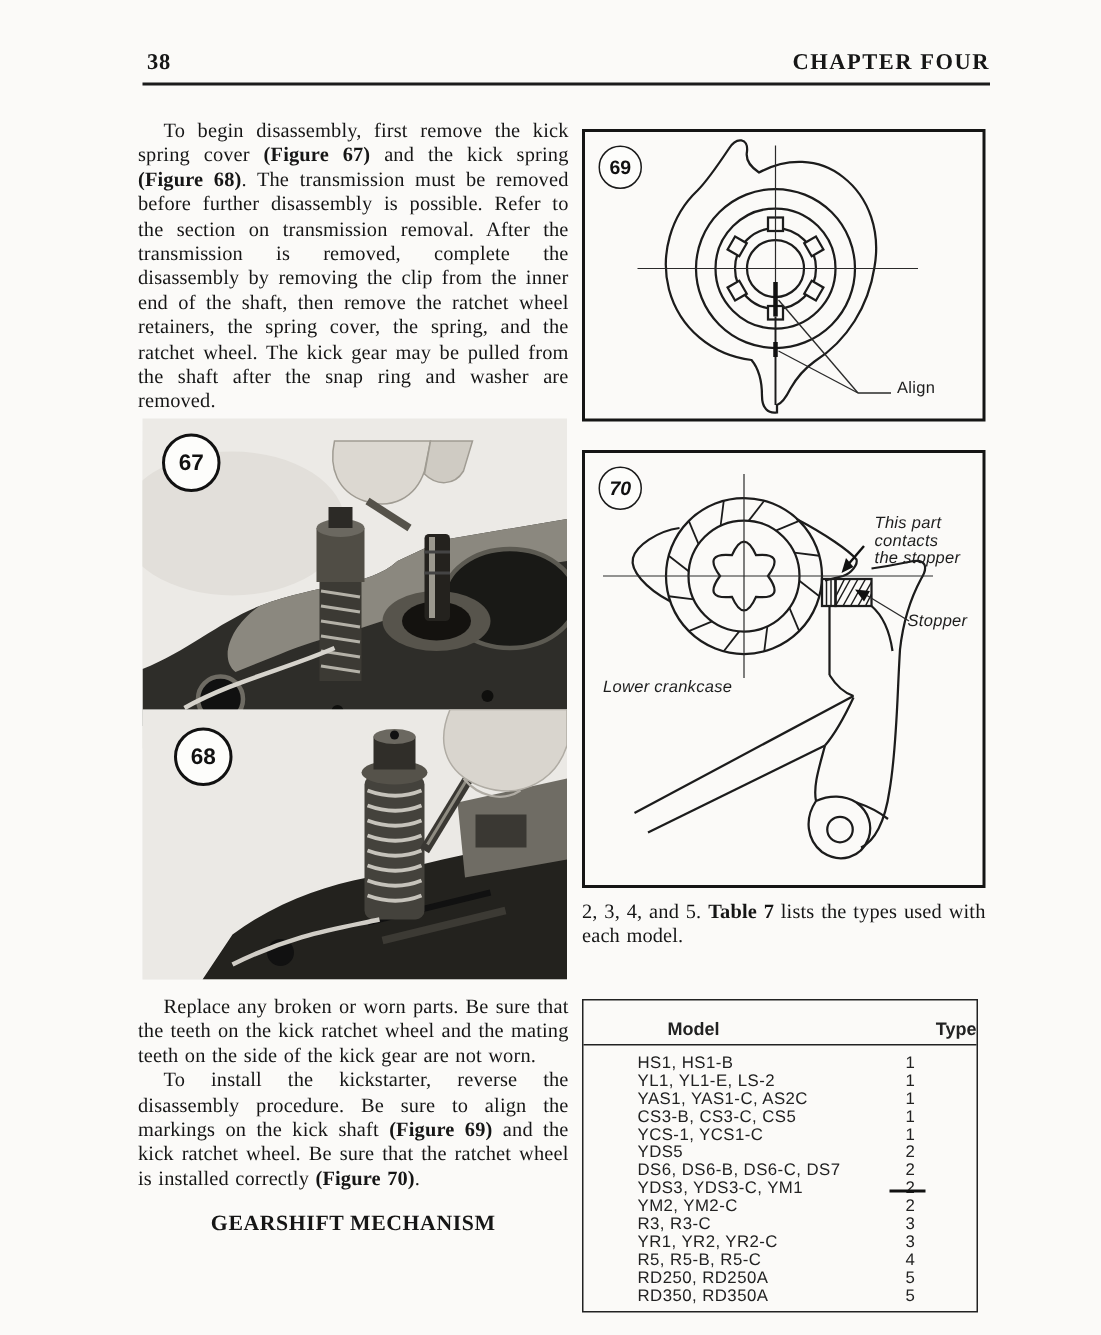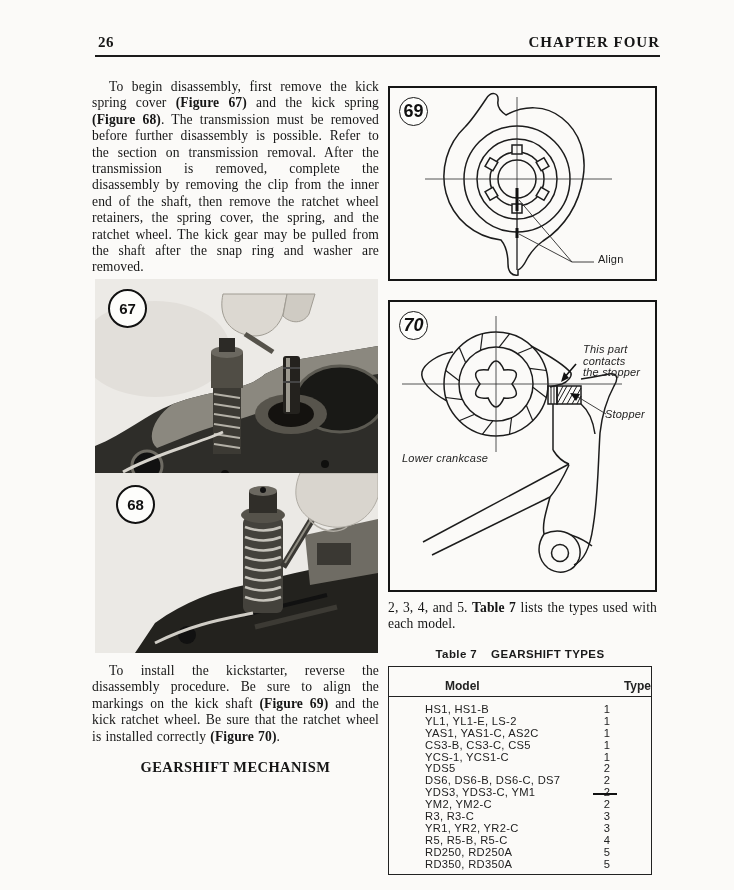--- a/index.html
+++ b/index.html
@@ -18,21 +18,21 @@
   .lower .para{margin:0;}
   .sec-head{margin:14px 0 9px 0;text-align:center;font-weight:bold;font-size:14.5px;letter-spacing:.4px;}
   
   .photo{position:absolute;background:#eceae6;}
   .fig67{left:95px;top:279px;width:283px;height:220px;}
   .fig68{left:95px;top:473px;width:283px;height:180px;text-align:center;}
   .photo svg{display:block;width:100%;height:100%;}
   .badge{position:absolute;background:#fdfdfb;border-radius:50%;display:flex;align-items:center;justify-content:center;
          font-family:"Liberation Sans",sans-serif;font-weight:bold;color:#111;}
   .badge-lg{width:35px;height:35px;border:2.2px solid #111;font-size:15px;}
-  .badge-sm{width:27px;height:27px;border:1.8px solid #1a1a1a;font-size:18px;}
+  .badge-sm{width:27px;height:27px;border:1.8px solid #1a1a1a;font-size:13px;}
   
   .figbox{position:absolute;border:2px solid #151515;background:#fbfaf8;}
   .fig69{left:388px;top:86px;width:265px;height:191px;}
   .fig70{left:388px;top:300px;width:265px;height:288px;font-style:italic;}
   .figbox svg{display:block;width:100%;height:100%;}
   .fig-label{position:absolute;font-family:"Liberation Sans",sans-serif;font-size:11px;line-height:11.5px;
              color:#1d1d1d;letter-spacing:.2px;white-space:nowrap;}
   
   .rpara{position:absolute;left:388px;top:600px;width:269px;}
   
@@ -49,21 +49,21 @@
   .t-row .c-model{margin-left:36px;flex:1;}
   .t-row .c-type{width:88px;text-align:center;}
   .c-type.marked{position:relative;}
   .c-type.marked::after{content:"";position:absolute;left:30px;right:34px;top:6px;border-top:2px solid #111;}
 </style>
 </head>
 <body>
 
 <div class="page">
 
-  <div class="hdr-num">26</div>
+  <div class="hdr-num">38</div>
   <div class="hdr-chapter">CHAPTER FOUR</div>
   <div class="hdr-rule"></div>
 
   <div class="para indent p1"><span>To begin disassembly, first remove the kick spring cover </span><b>(Figure 67)</b><span> and the kick spring </span><b>(Figure 68)</b><span>. The transmission must be removed before further disassembly is possible. Refer to the section on transmission removal. After the transmission is removed, complete the disassembly by removing the clip from the inner end of the shaft, then remove the ratchet wheel retainers, the spring cover, the spring, and the ratchet wheel. The kick gear may be pulled from the shaft after the snap ring and washer are removed.</span></div>
 
   <div class="photo fig67">
     <svg viewBox="0 0 283 190">
       <rect width="283" height="190" fill="#eceae6"></rect>
       <ellipse cx="60" cy="55" rx="75" ry="48" fill="#e2dfda"></ellipse>
       <path d="M0,190 L0,152 C30,140 52,120 78,110 C120,94 150,98 170,80 L200,66 L283,52 L283,190 Z" fill="#2e2d29"></path>
@@ -125,20 +125,21 @@
       <line x1="236" y1="14" x2="190" y2="90" stroke="#8f8c82" stroke-width="2"></line>
       <path d="M205,0 C195,24 203,44 228,52 C254,60 276,46 283,24 L283,0 Z" fill="#d9d5ce" stroke="#b0aca4" stroke-width="1"></path>
       <path d="M214,46 C224,58 240,62 252,54" stroke="#b0aca4" stroke-width="1.5" fill="none"></path>
       <circle cx="92" cy="162" r="9" fill="#111"></circle>
       <path d="M60,170 C100,150 130,146 158,140" stroke="#d0cdc6" stroke-width="3" fill="none"></path>
     </svg>
     <div class="badge badge-lg" style="left:21px;top:12px;">68</div>
   </div>
 
   <div class="lower">
+    <div class="para indent"><span>Replace any broken or worn parts. Be sure that the teeth on the kick ratchet wheel and the mating teeth on the side of the kick gear are not worn.</span></div>
     <div class="para indent"><span>To install the kickstarter, reverse the disassembly procedure. Be sure to align the markings on the kick shaft </span><b>(Figure 69)</b><span> and the kick ratchet wheel. Be sure that the ratchet wheel is installed correctly </span><b>(Figure 70)</b><span>.</span></div>
     <div class="sec-head">GEARSHIFT MECHANISM</div>
   </div>
 
   <div class="figbox fig69">
     <svg viewBox="0 0 265 191">
       <g fill="none" stroke="#1c1c1c" stroke-width="1.5">
         <path d="M96,11 C101,3 109,4 108,13 C107,18 110,23 116,27 C134,17 156,17 172,30 C190,44 197,67 193,90 C189,116 175,139 153,153 C146,158 141,164 137,171 C134,177 131,181 128,182 L128,187 C122,188 118,184 118,176 C118,166 116,158 111,152 C85,149 63,131 56,105 C50,82 57,56 75,39 C82,32 90,20 96,11 Z"></path>
         <circle cx="127" cy="91" r="53"></circle>
         <circle cx="127" cy="91" r="40"></circle>
@@ -231,23 +232,20 @@
       <div>This part</div>
       <div>contacts</div>
       <div>the stopper</div>
     </div>
     <div class="fig-label" style="left:215px;top:107px;">Stopper</div>
     <div class="fig-label" style="left:12px;top:151px;">Lower crankcase</div>
   </div>
 
   <div class="para rpara"><span>2, 3, 4, and 5. </span><b>Table 7</b><span> lists the types used with each model.</span></div>
 
-  <div class="tbl-title">
-    <span>Table 7</span><span class="gap"></span><span>GEARSHIFT TYPES</span>
-  </div>
   <div class="tbl">
     <div class="t-head">
       <span class="c-model">Model</span>
       <span class="c-type">Type</span>
     </div>
     <div class="t-rows">
         <div class="t-row">
           <span class="c-model">HS1, HS1-B</span>
           <span class="c-type">1</span>
         </div>

